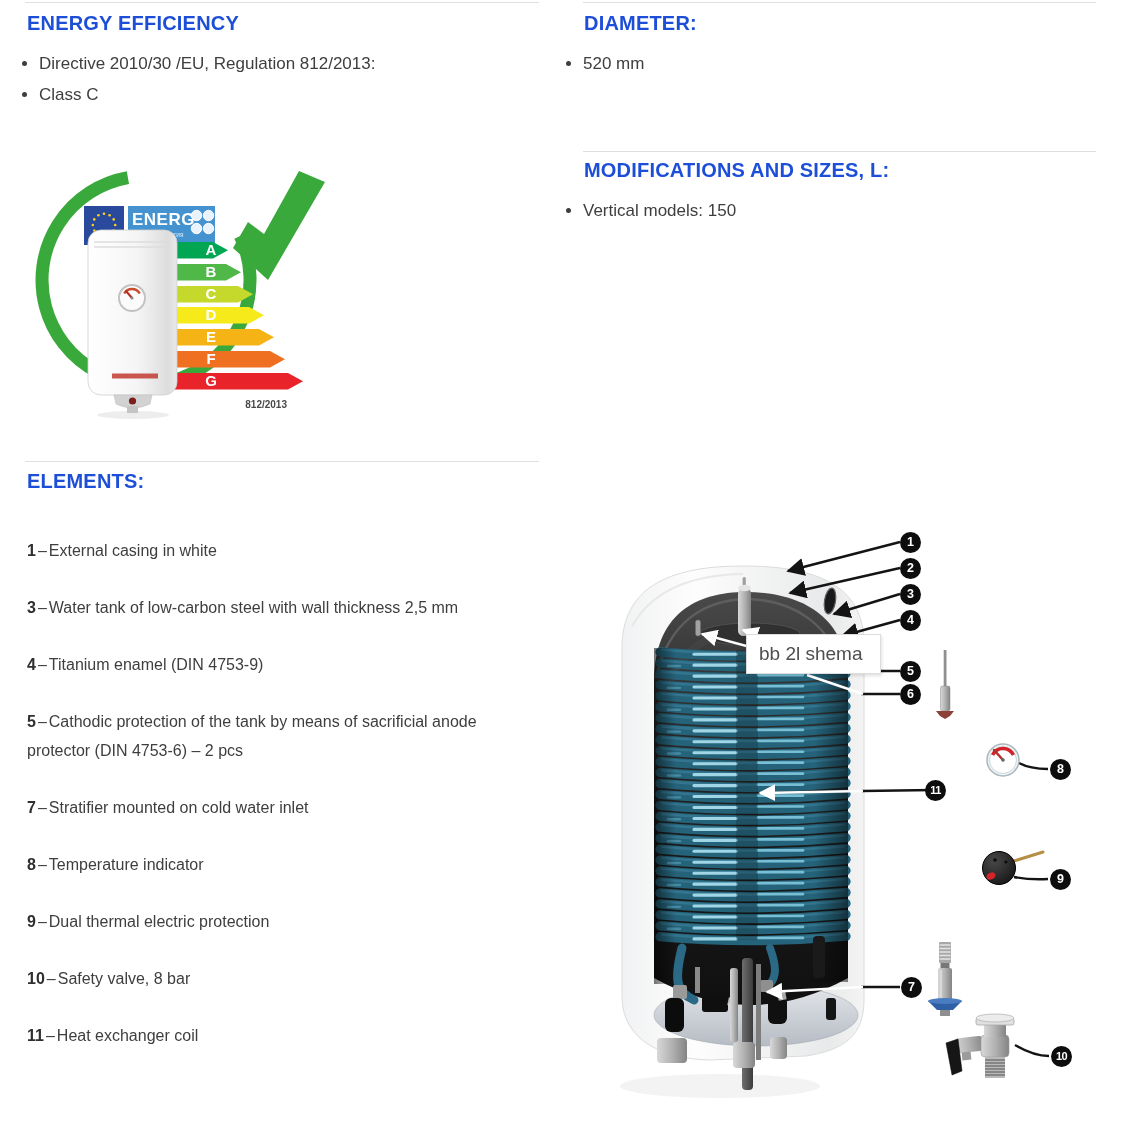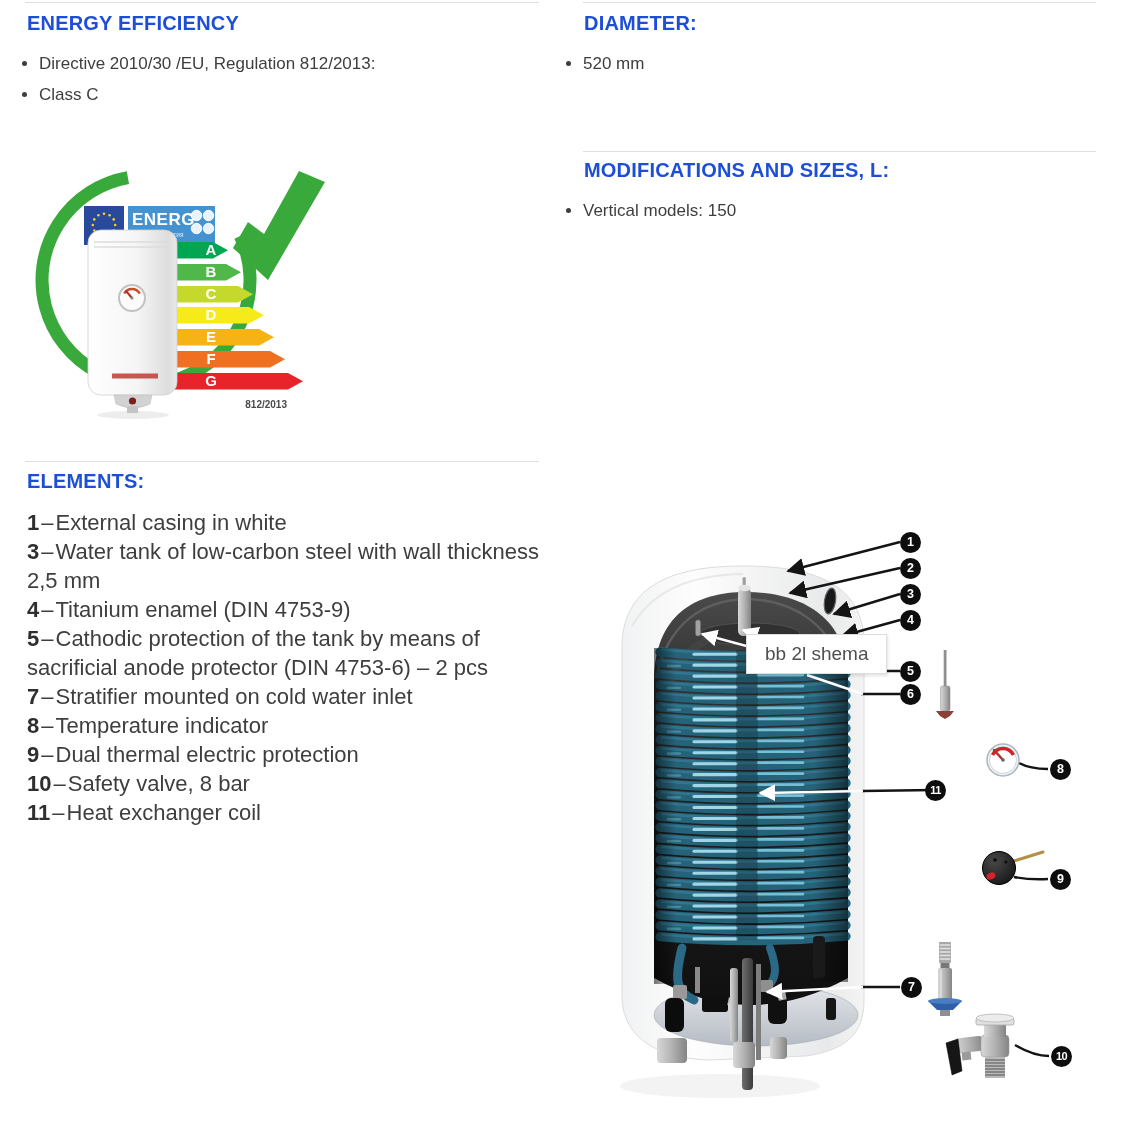--- a/index.html
+++ b/index.html
@@ -3,32 +3,32 @@
 <meta charset="utf-8">
 <style>
   html,body{margin:0;padding:0;background:#fff;}
   #page{position:relative;width:1130px;height:1125px;background:#fff;overflow:hidden;
         font-family:"Liberation Sans",sans-serif;color:#3e3e3e;}
   .divider{position:absolute;height:1px;background:#d9d9d9;opacity:.85;}
   .sec-title{position:absolute;font-size:20px;font-weight:700;color:#1d4ed8;letter-spacing:.2px;white-space:nowrap;}
   ul.blist{position:absolute;margin:0;padding:0 0 0 17px;list-style:disc;}
   ul.blist li{font-size:17px;line-height:31px;color:#3e3e3e;}
   ul.elist{position:absolute;margin:0;padding:0;list-style:none;width:514px;}
-  ul.elist li{font-size:22px;line-height:29px;color:#3e3e3e;}
+  ul.elist li{font-size:16px;line-height:29px;color:#3e3e3e;margin-top:28px;}
   ul.elist li b{color:#2f2f2f;}
   .sep{padding:0 2px;}
   #energy-label{position:absolute;left:28px;top:152px;width:300px;height:270px;}
   #diagram{position:absolute;left:610px;top:530px;width:520px;height:595px;}
   #diagram svg{position:absolute;left:0;top:0;}
   .badge{position:absolute;width:21px;height:21px;border-radius:50%;background:#0d0d0d;color:#fff;
          font-size:12.5px;font-weight:700;text-align:center;line-height:21px;z-index:6;}
   .badge.wide{font-size:11px;letter-spacing:-.5px;}
   #tooltip{position:absolute;left:136px;top:104px;width:121px;height:38px;background:#fff;
            border:1px solid #ddd;box-shadow:1px 2px 3px rgba(0,0,0,.12);z-index:5;
-           font-size:19px;color:#4f4f4f;line-height:38px;padding-left:18px;white-space:nowrap;}
+           font-size:19px;color:#4f4f4f;line-height:38px;padding-left:12px;white-space:nowrap;}
   svg text.rate{font-family:"Liberation Sans",sans-serif;font-weight:700;fill:#fff;}
   svg text.logo{font-family:"Liberation Sans",sans-serif;font-weight:700;fill:#fff;}
 </style>
 </head>
 <body>
 
 <div id="page">
 
   <div class="divider" style="left:25px;top:2px;width:514px;"></div>
   <div class="divider" style="left:583px;top:2px;width:513px;"></div>

